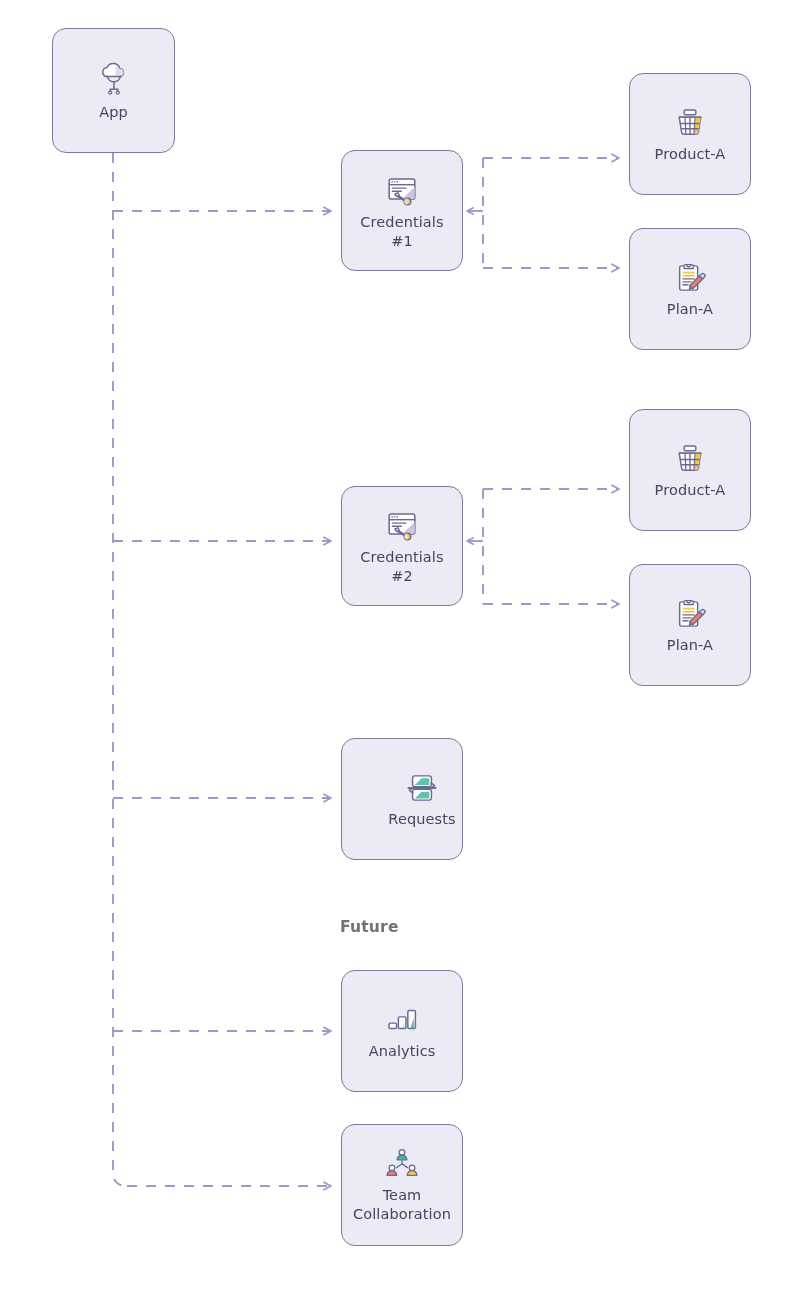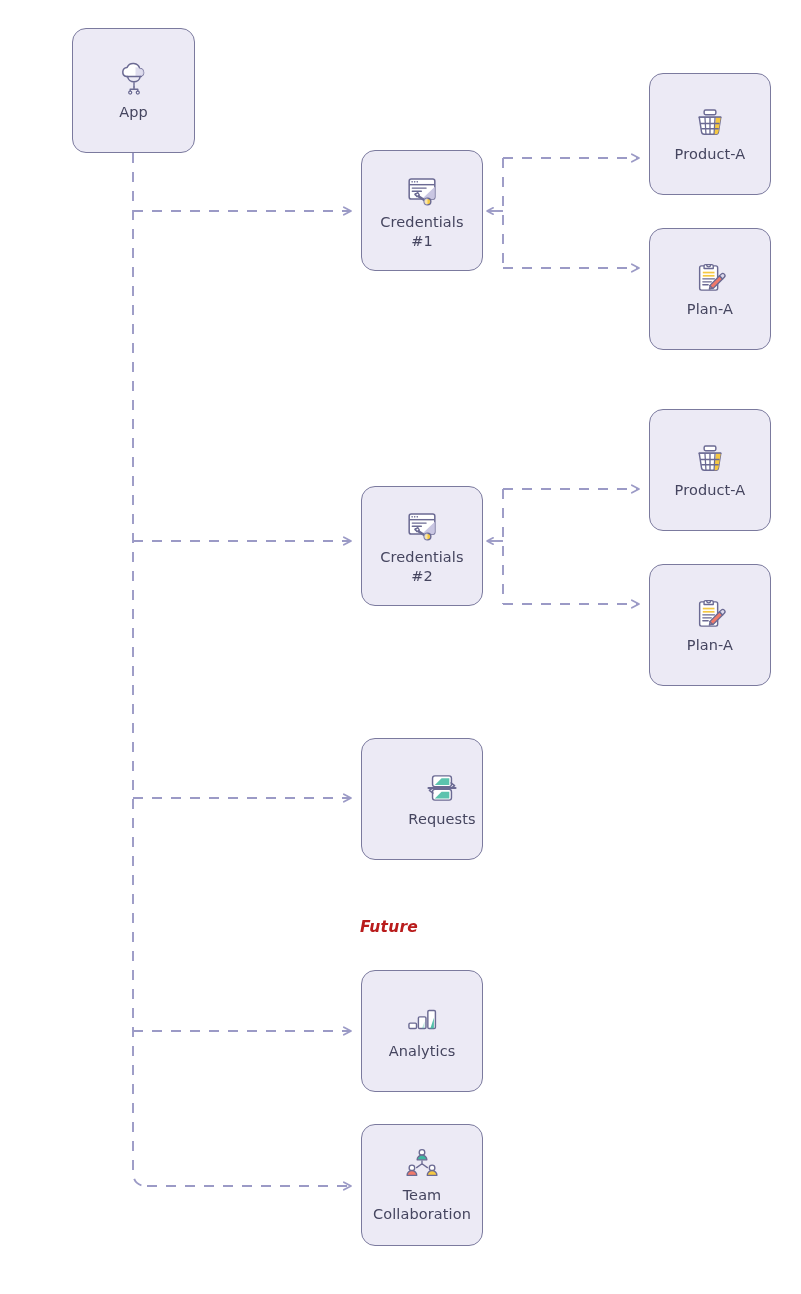--- a/index.html
+++ b/index.html
@@ -1,20 +1,20 @@
 <!DOCTYPE html>
 <html><head>
 <meta charset="utf-8">
 <style>
   html,body{margin:0;padding:0;background:#ffffff;}
   body{
     width:801px;height:1294px;position:relative;overflow:hidden;
     font-family:"DejaVu Sans","Liberation Sans",sans-serif;
   }
-  #canvas{position:absolute;inset:0;width:663px;height:1294px;margin-left:20px;}
+  #canvas{position:absolute;inset:0;width:663px;height:1294px;}
   #edges{position:absolute;left:0;top:0;width:801px;height:1294px;}
 
   .node{
     position:absolute;
     box-sizing:border-box;
     background:#eceaf5;
     border:1.6px solid #7b7a9e;
     border-radius:14px;
     display:flex;
     flex-direction:column;
@@ -26,24 +26,23 @@
   .node .lbl{
     color:#45455f;
     font-size:14.5px;
     line-height:1.28;
     text-align:center;
     letter-spacing:0.1px;
     white-space:pre-line;
   }
   .section-label{
     position:absolute;
-    color:#b91c1c;
+    color:#737373;
     font-size:15.5px;
     font-weight:bold;
-    font-style:italic;
     letter-spacing:0.2px;
     white-space:nowrap;
   }
 </style>
 </head>
 <body>
 
 <div id="canvas">
 
   <svg id="edges" viewBox="0 0 801 1294" xmlns="http://www.w3.org/2000/svg">

